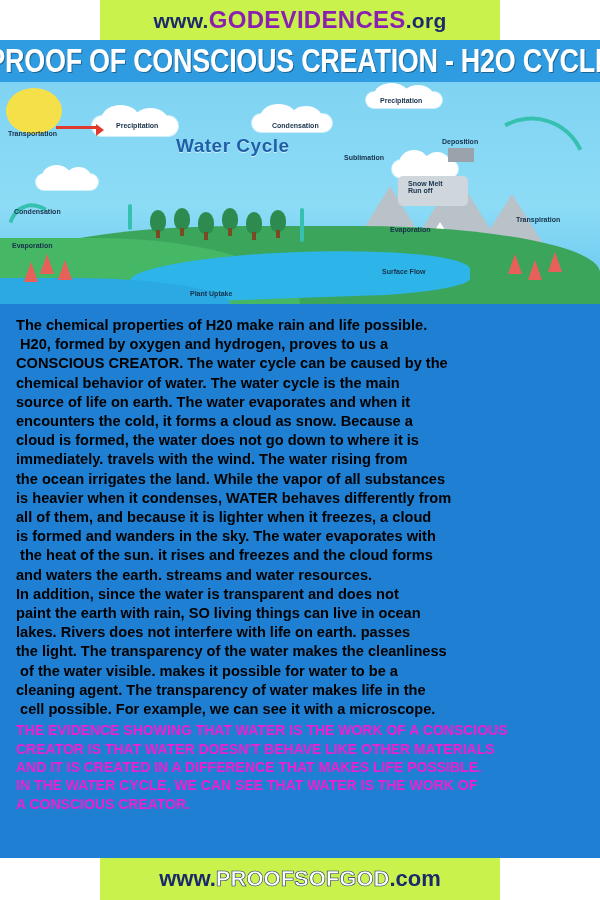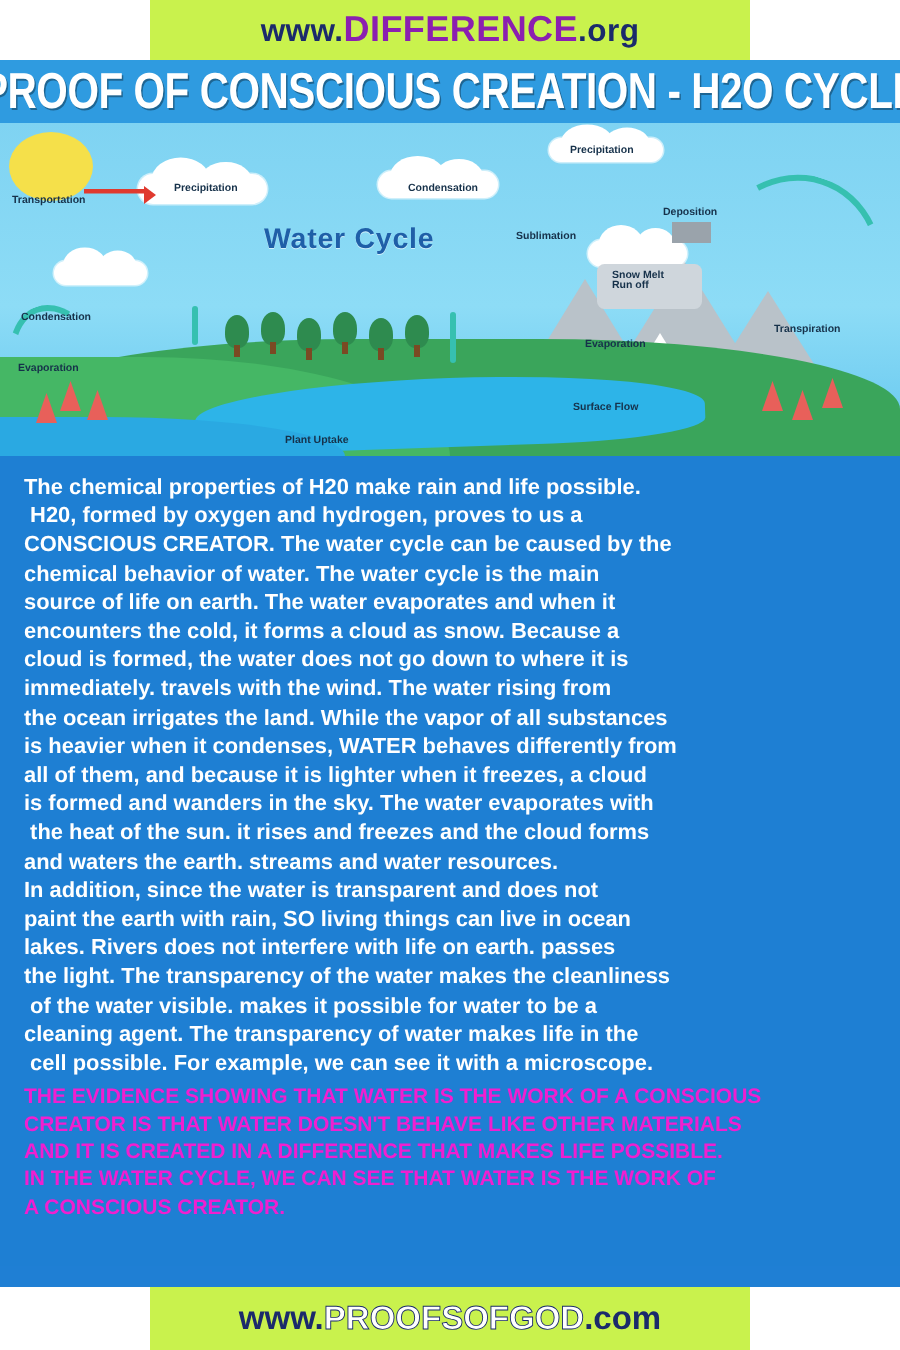--- a/index.html
+++ b/index.html
@@ -236,21 +236,21 @@
     height: 540px;
     background: #1e7fd3;
     padding: 12px 16px 0 16px;
     box-sizing: border-box;
   }
   .para {
     font-family: "Liberation Sans", sans-serif;
     font-weight: bold;
     font-size: 14.6px;
     line-height: 19.2px;
-    color: #ffffff;
+    color: #000000;
     margin: 0 0 0 0;
     white-space: pre-wrap;
   }
   .para.second { margin-top: 0px; }
   .para.magenta {
     color: #f01fd0;
     font-size: 14px;
     line-height: 18.4px;
     margin-top: 2px;
   }
@@ -294,21 +294,21 @@
   .top-white-r { right: 0; }
 </style>
 </head>
 <body>
 
 <div class="page">
 
   <div class="top-white-l"></div>
   <div class="top-white-r"></div>
   <div class="top-banner">
-    <div class="url"><span>www.</span><span class="mid">DIFFERENCE</span><span>.org</span></div>
+    <div class="url"><span>www.</span><span class="mid">GODEVIDENCES</span><span>.org</span></div>
   </div>
 
   <div class="title-strip">
     <div class="title">PROOF OF CONSCIOUS CREATION - H2O  CYCLE</div>
   </div>
 
   <div class="illus">
     <div class="sun"></div>
 
     <div class="mount m1"></div>
@@ -355,21 +355,21 @@
 
     <div class="arrow-r" style="left:56px;top:44px;width:42px;"></div>
     <div class="arc" style="left:8px;top:120px;width:54px;height:80px;transform:rotate(-20deg);"></div>
     <div class="arc" style="left:470px;top:34px;width:110px;height:120px;transform:rotate(18deg);"></div>
     <div class="vapor" style="left:128px;bottom:74px;"></div>
     <div class="vapor" style="left:300px;bottom:62px;height:34px;"></div>
     <div class="factory" style="left:448px;top:66px;width:26px;height:14px;"></div>
 
     <div style="position:absolute;left:398px;top:94px;width:70px;height:30px;background:#cfd6dc;border-radius:5px;"></div>
 
-    <div class="big-lbl" style="left:176px;top:67px;">Water Cycle</div>
+    <div class="big-lbl" style="left:176px;top:53px;">Water Cycle</div>
     <div class="lbl" style="left:116px;top:40px;">Precipitation</div>
     <div class="lbl" style="left:380px;top:15px;">Precipitation</div>
     <div class="lbl" style="left:272px;top:40px;">Condensation</div>
     <div class="lbl" style="left:14px;top:126px;">Condensation</div>
     <div class="lbl" style="left:8px;top:48px;">Transportation</div>
     <div class="lbl" style="left:12px;top:160px;">Evaporation</div>
     <div class="lbl" style="left:390px;top:144px;">Evaporation</div>
     <div class="lbl" style="left:344px;top:72px;">Sublimation</div>
     <div class="lbl" style="left:442px;top:56px;">Deposition</div>
     <div class="lbl" style="left:516px;top:134px;">Transpiration</div>

